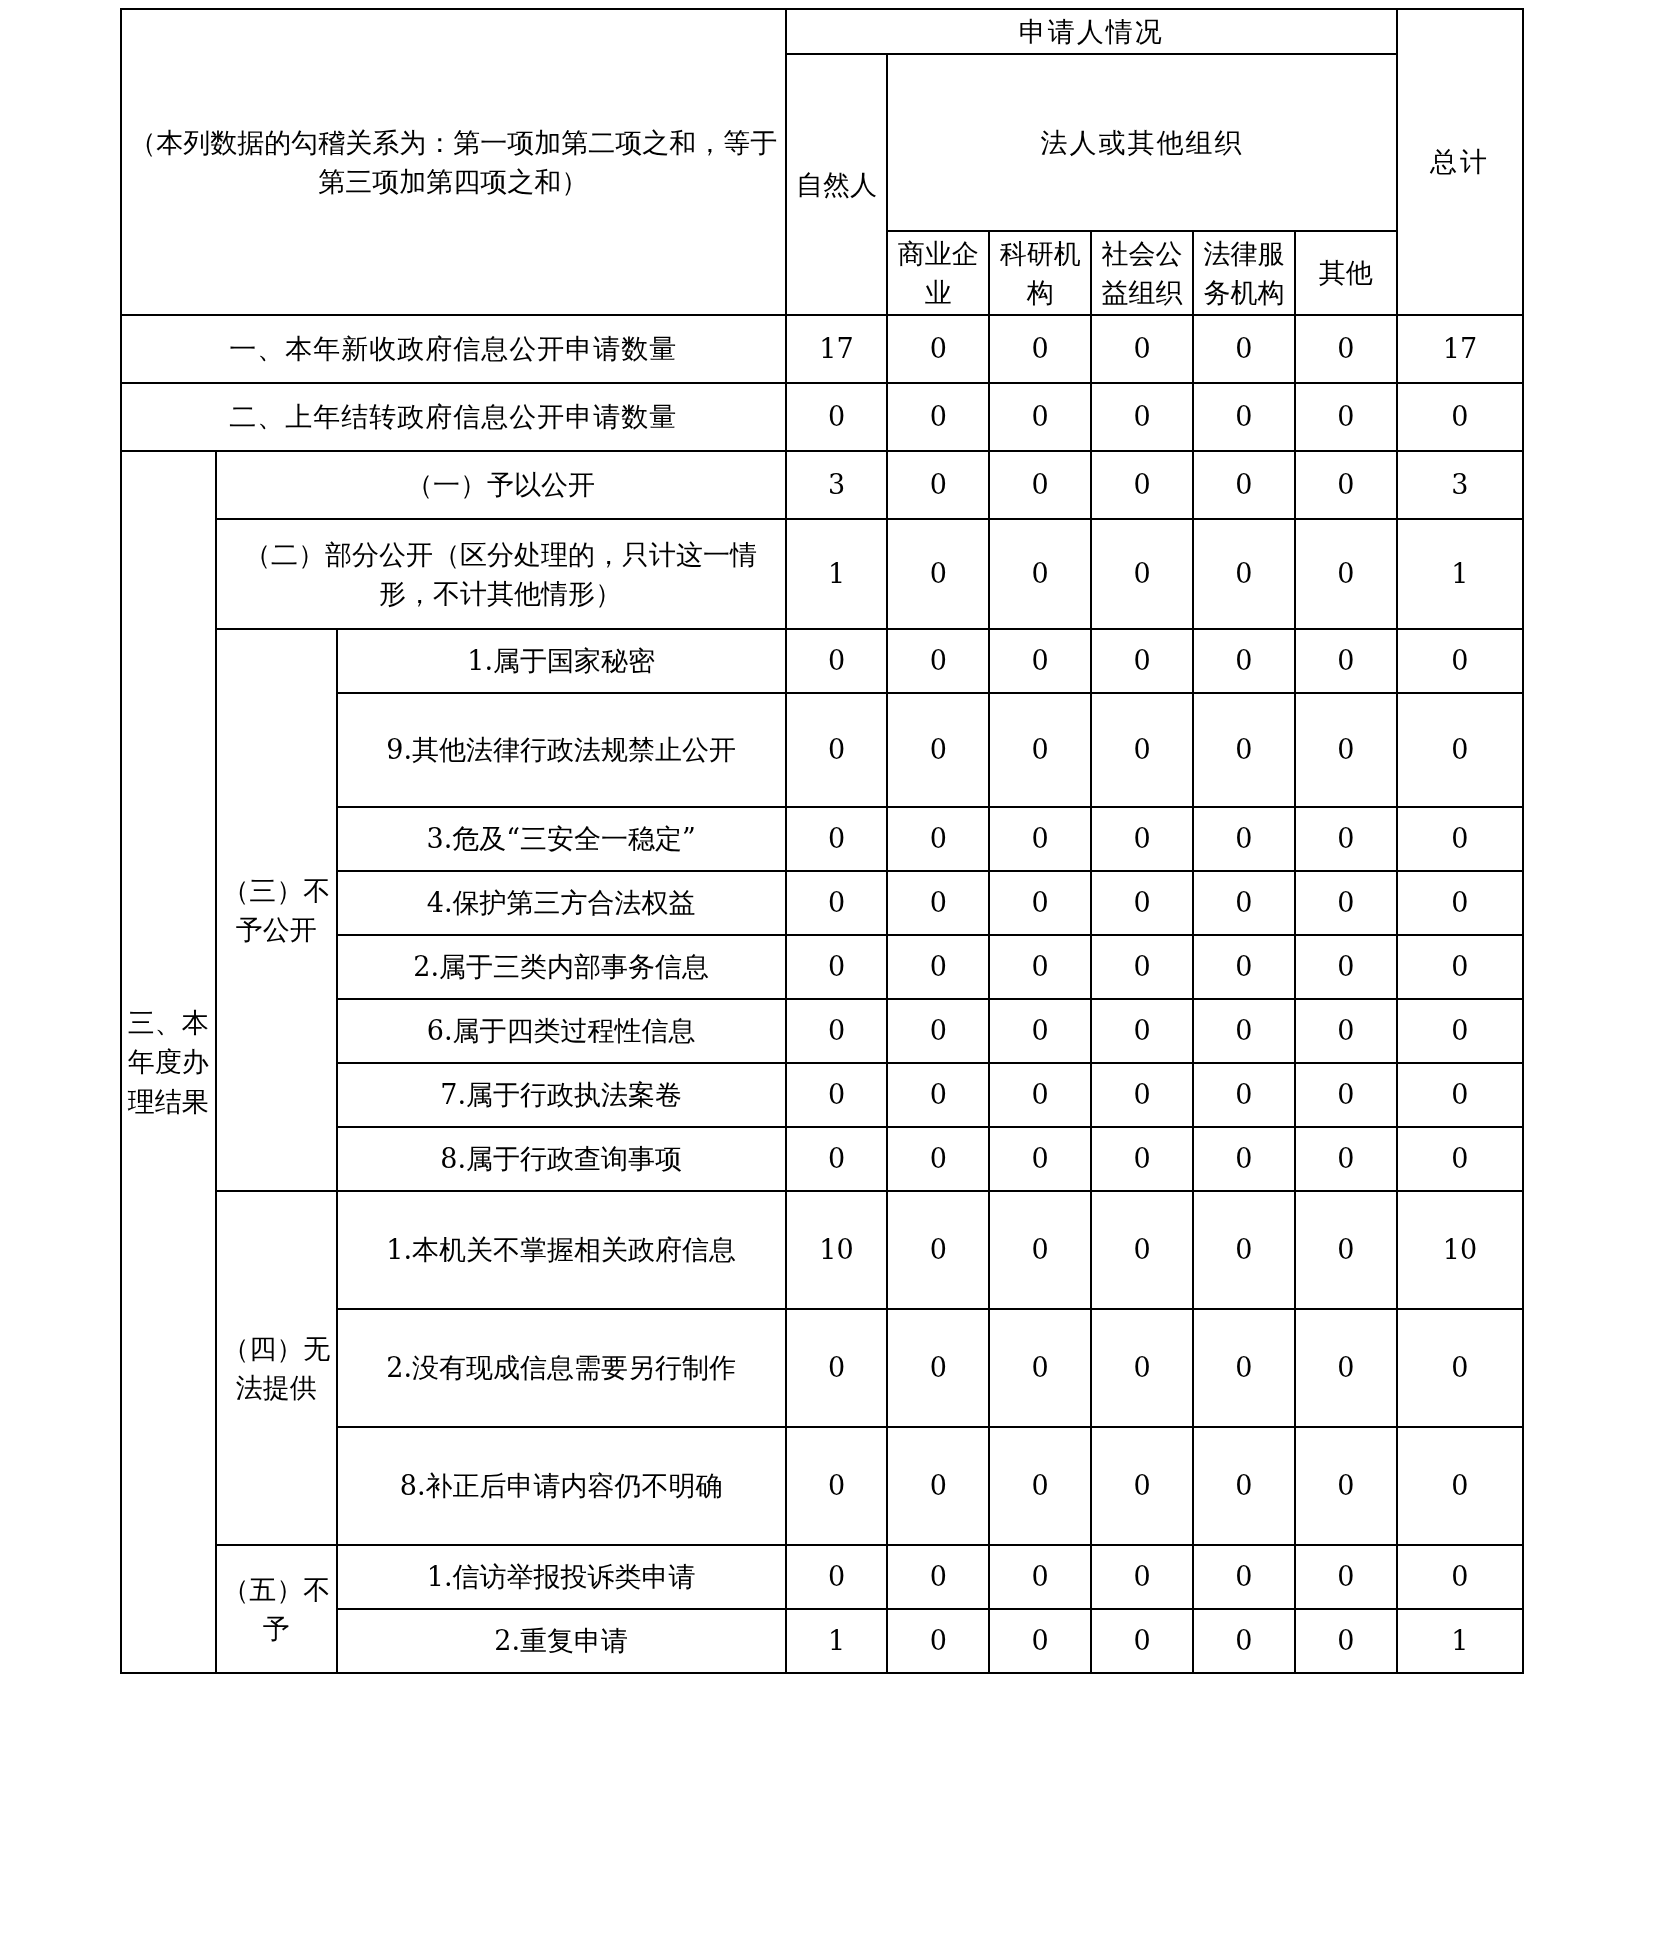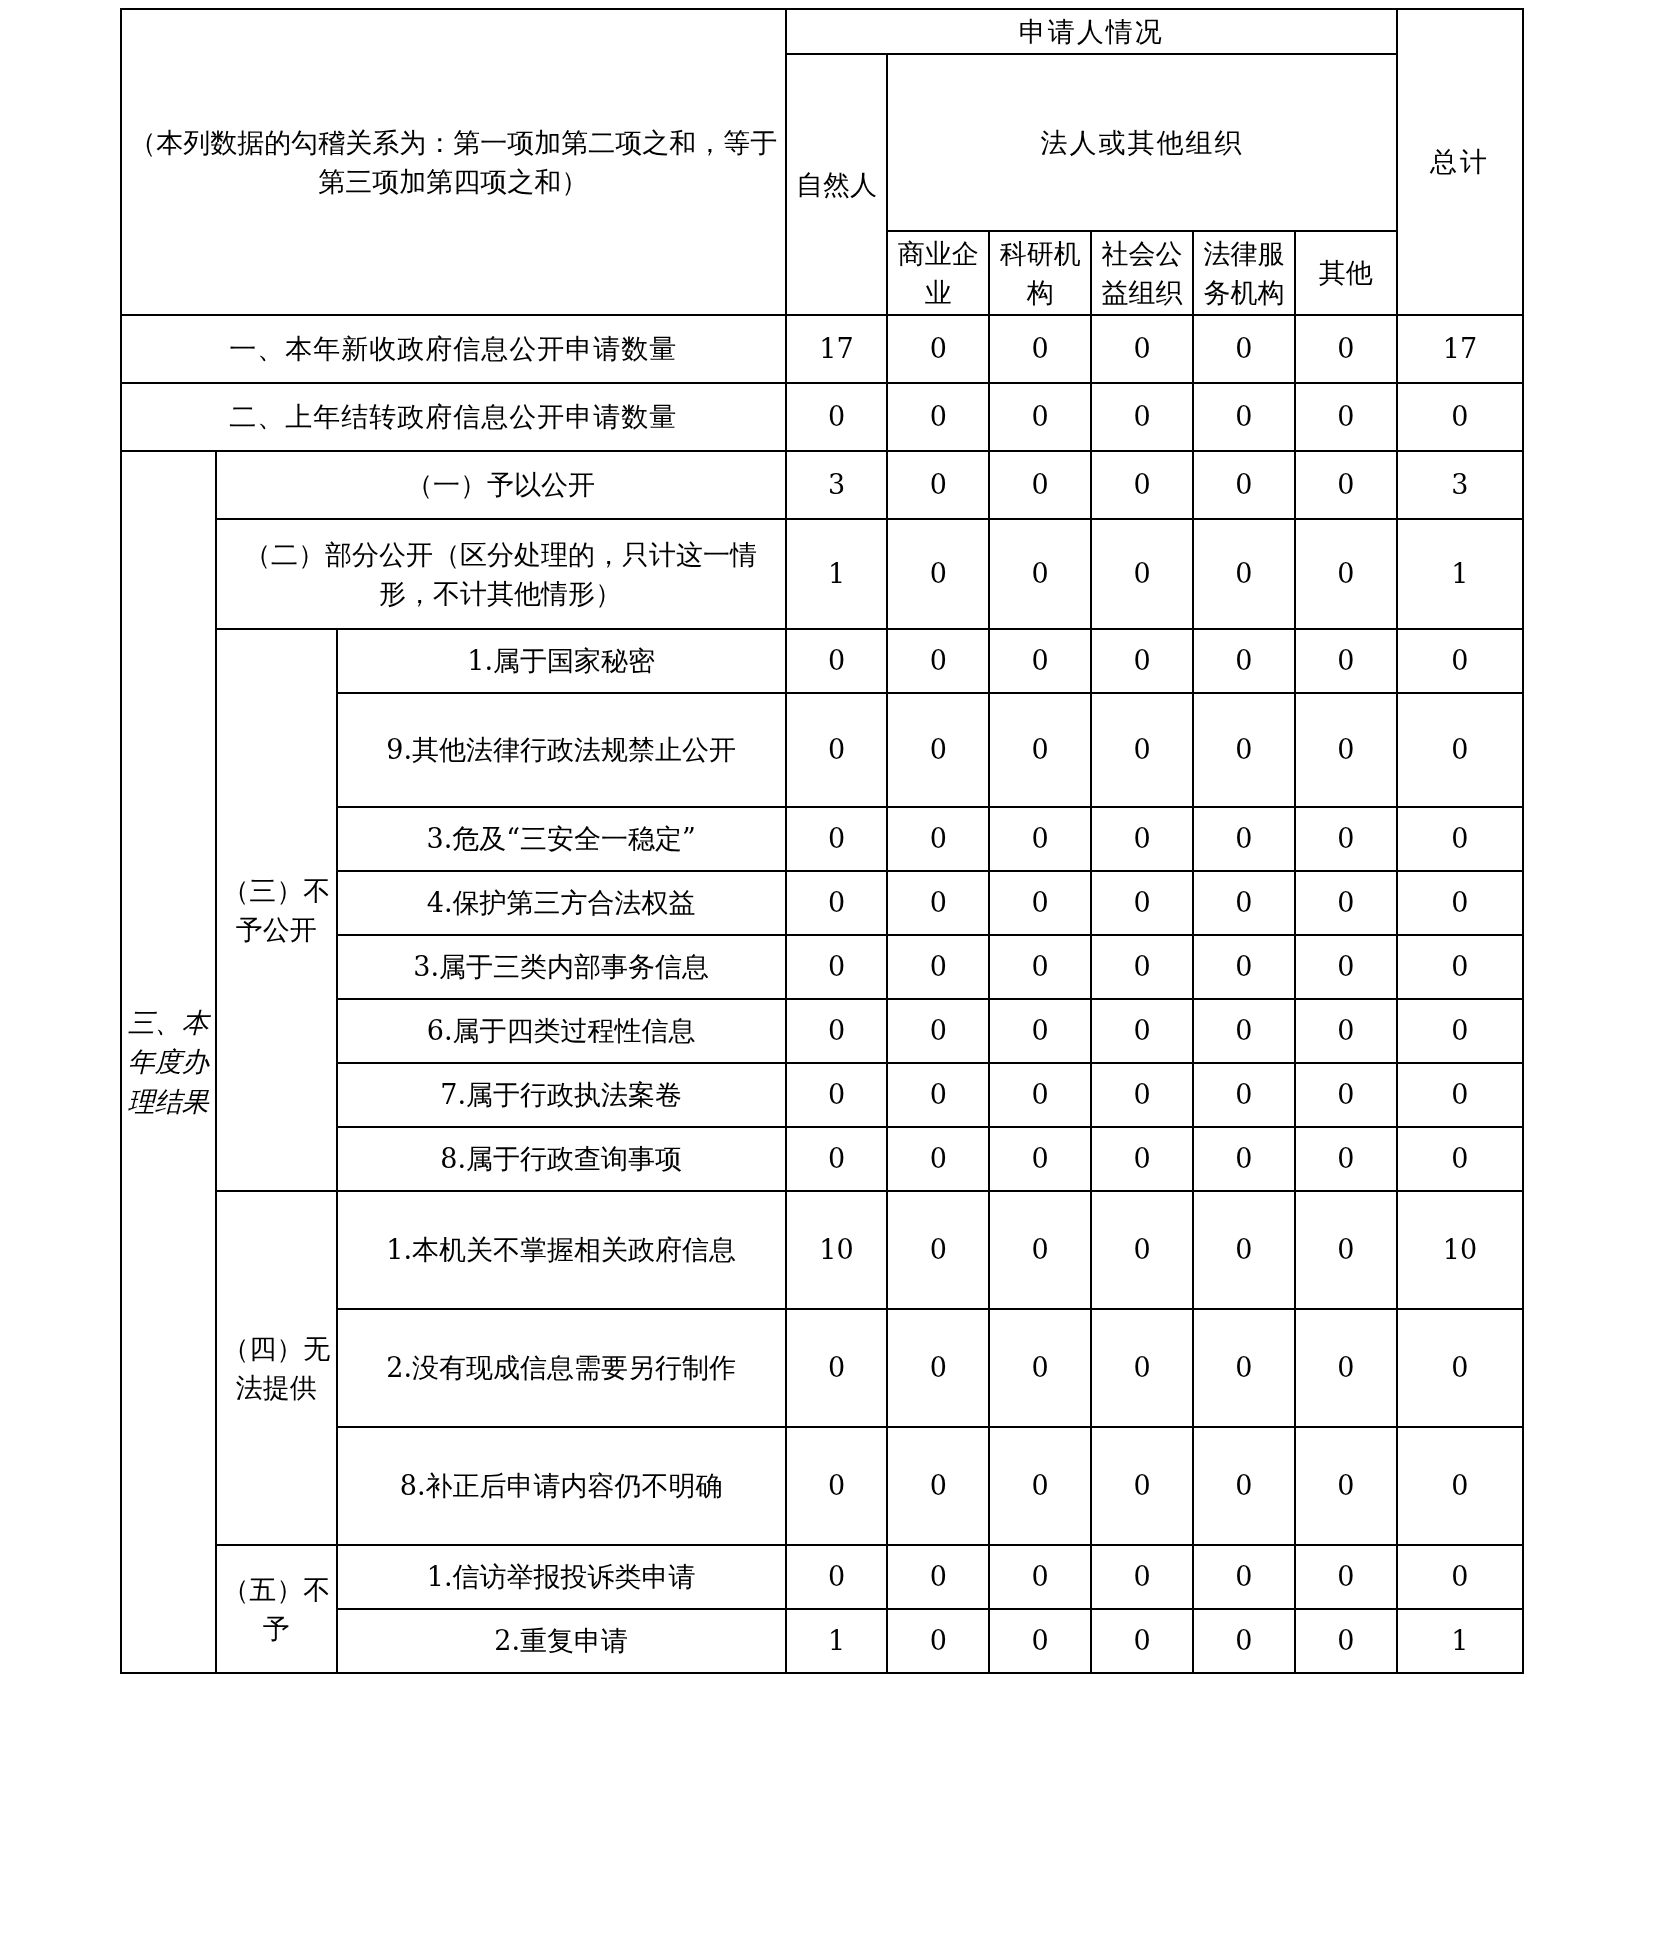--- a/index.html
+++ b/index.html
@@ -93,21 +93,20 @@
     line-height: 1.5;
     padding: 4px 10px;
     word-break: break-all;
     letter-spacing: 0px;
   }
   .vert-narrow {
     font-size: 29px;
     line-height: 1.5;
     padding: 4px 4px;
     word-break: break-all;
-    font-style: italic;
   }
   .num { font-size: 29px; }
   .tall-1 { height: 62px; }
 </style>
 </head>
 <body>
 
 <div class="page">
 <table class="stat">
   <colgroup>
@@ -221,21 +220,21 @@
     <td class="rowlabel-sub" style="height:58px">4.保护第三方合法权益</td>
     <td class="num">0</td>
     <td class="num">0</td>
     <td class="num">0</td>
     <td class="num">0</td>
     <td class="num">0</td>
     <td class="num">0</td>
     <td class="num">0</td>
   </tr>
   <tr>
-    <td class="rowlabel-sub" style="height:58px">3.属于三类内部事务信息</td>
+    <td class="rowlabel-sub" style="height:58px">2.属于三类内部事务信息</td>
     <td class="num">0</td>
     <td class="num">0</td>
     <td class="num">0</td>
     <td class="num">0</td>
     <td class="num">0</td>
     <td class="num">0</td>
     <td class="num">0</td>
   </tr>
   <tr>
     <td class="rowlabel-sub" style="height:58px">6.属于四类过程性信息</td>

